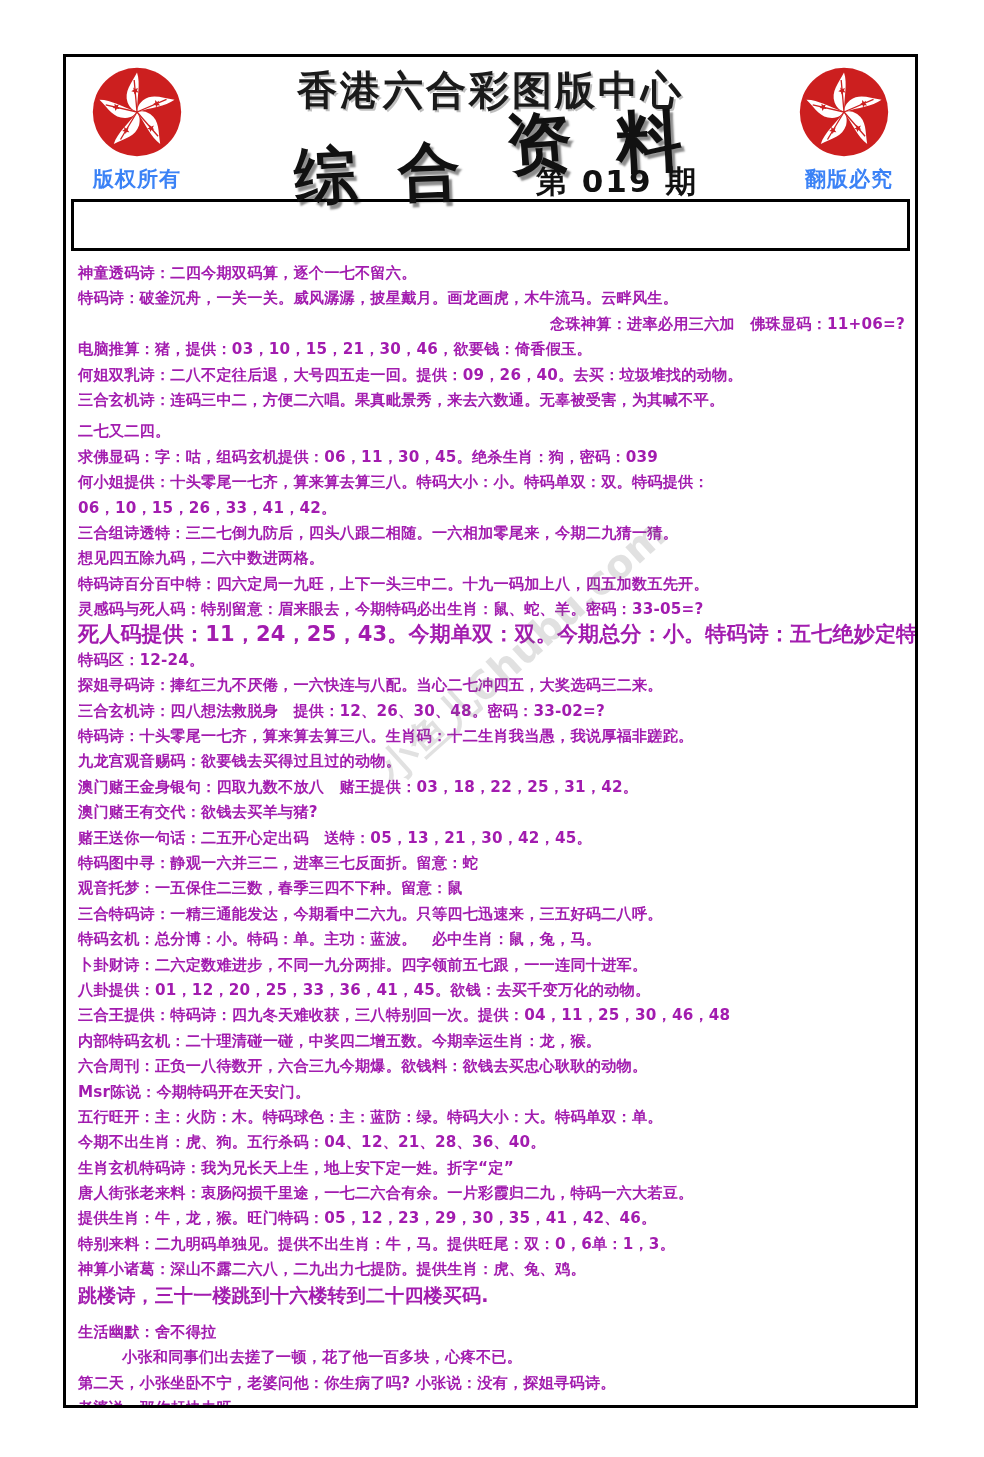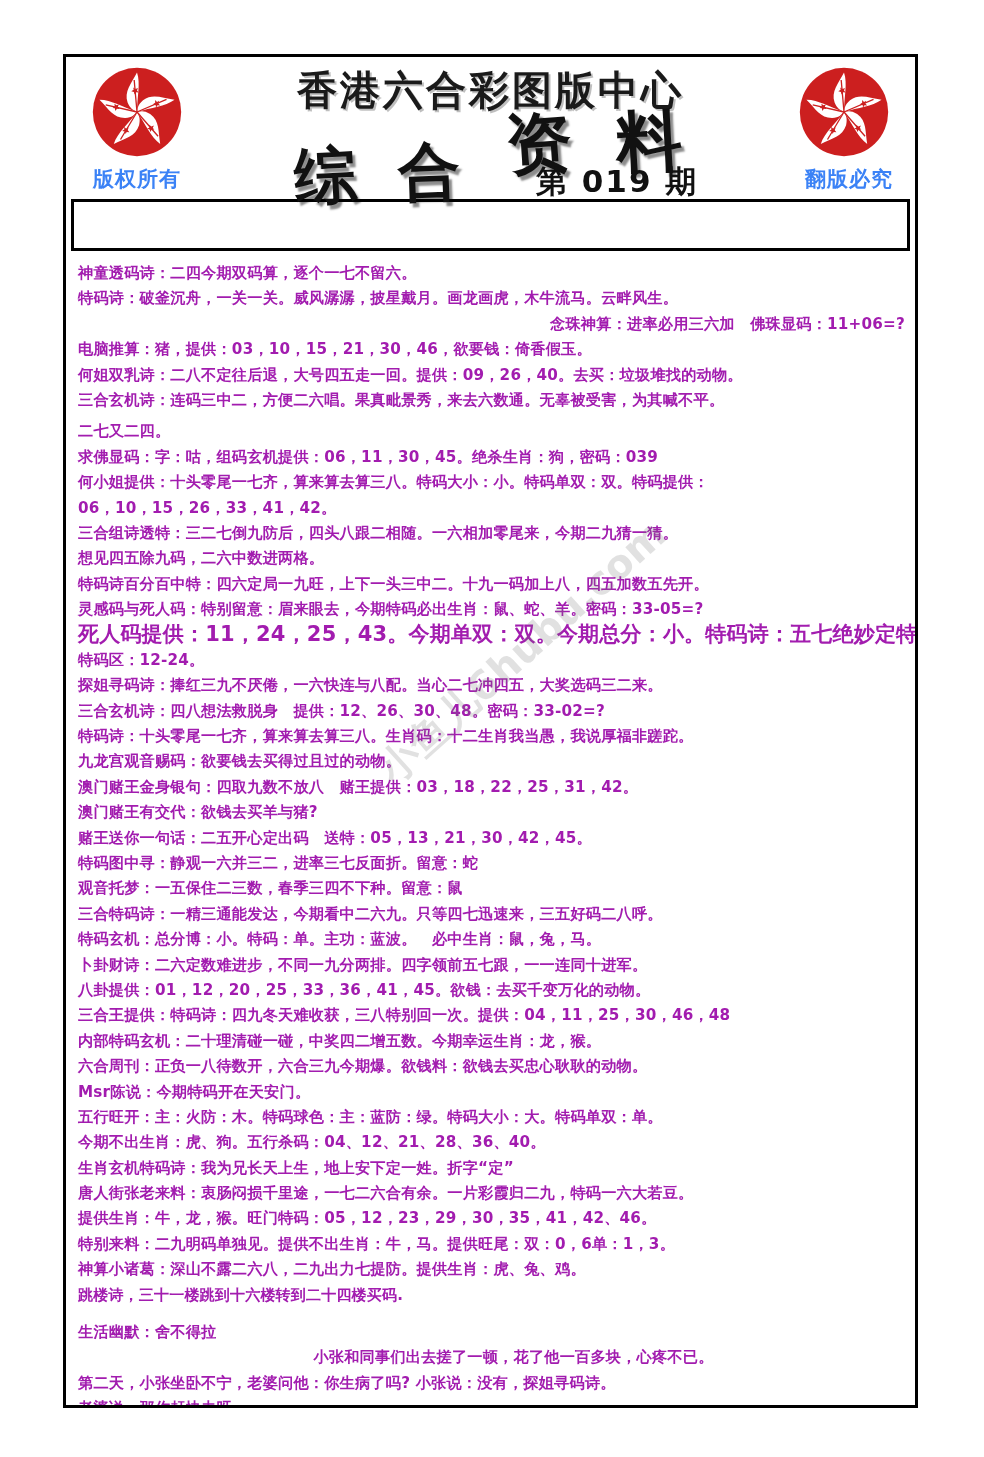--- a/index.html
+++ b/index.html
@@ -120,21 +120,21 @@
   .line {
     font-family: "DejaVu Sans", "Liberation Sans", sans-serif;
     font-size: 15.2px;
     font-weight: bold;
     color: #a21caf;
     line-height: 25.4px;
     letter-spacing: 0.2px;
     white-space: nowrap;
     height: 25.4px;
   }
-  .line.indent { padding-left: 44px; text-align: center; }
+  .line.indent { padding-left: 44px; }
   .line.blank  { height: 12px; }
 
   
   .watermark {
     position: absolute;
     left: 300px;
     top: 500px;
     font-family: "DejaVu Sans", sans-serif;
     font-size: 40px;
     font-weight: bold;
@@ -260,21 +260,21 @@
         <div class="line" style="font-size: 15.2px;">内部特码玄机：二十理清碰一碰，中奖四二增五数。今期幸运生肖：龙，猴。</div>
         <div class="line" style="font-size: 15.2px;">六合周刊：正负一八待数开，六合三九今期爆。欲钱料：欲钱去买忠心耿耿的动物。</div>
         <div class="line" style="font-size: 15.2px;">Msr陈说：今期特码开在天安门。</div>
         <div class="line" style="font-size: 15.2px;">五行旺开：主：火防：木。特码球色：主：蓝防：绿。特码大小：大。特码单双：单。</div>
         <div class="line" style="font-size: 15.2px;">今期不出生肖：虎、狗。五行杀码：04、12、21、28、36、40。</div>
         <div class="line" style="font-size: 15.2px;">生肖玄机特码诗：我为兄长天上生，地上安下定一姓。折字“定”</div>
         <div class="line" style="font-size: 15.2px;">唐人街张老来料：衷肠闷损千里途，一七二六合有余。一片彩霞归二九，特码一六大若豆。</div>
         <div class="line" style="font-size: 15.2px;">提供生肖：牛，龙，猴。旺门特码：05，12，23，29，30，35，41，42、46。</div>
         <div class="line" style="font-size: 15.2px;">特别来料：二九明码单独见。提供不出生肖：牛，马。提供旺尾：双：0，6单：1，3。</div>
         <div class="line" style="font-size: 15.2px;">神算小诸葛：深山不露二六八，二九出力七提防。提供生肖：虎、兔、鸡。</div>
-        <div class="line" style="font-size: 15px;">跳楼诗，三十一楼跳到十六楼转到二十四楼买码.</div>
+        <div class="line" style="font-size: 19px;">跳楼诗，三十一楼跳到十六楼转到二十四楼买码.</div>
         <div class="line blank"></div>
         <div class="line" style="font-size: 15.2px;">生活幽默：舍不得拉</div>
         <div class="line indent" style="font-size: 15.2px;">小张和同事们出去搓了一顿，花了他一百多块，心疼不已。</div>
         <div class="line" style="font-size: 15.2px;">第二天，小张坐卧不宁，老婆问他：你生病了吗? 小张说：没有，探姐寻码诗。</div>
         <div class="line" style="font-size: 15.2px;">老婆说：那你赶快去呀。</div>
       </div>
 
   </div>
 
 </div>

